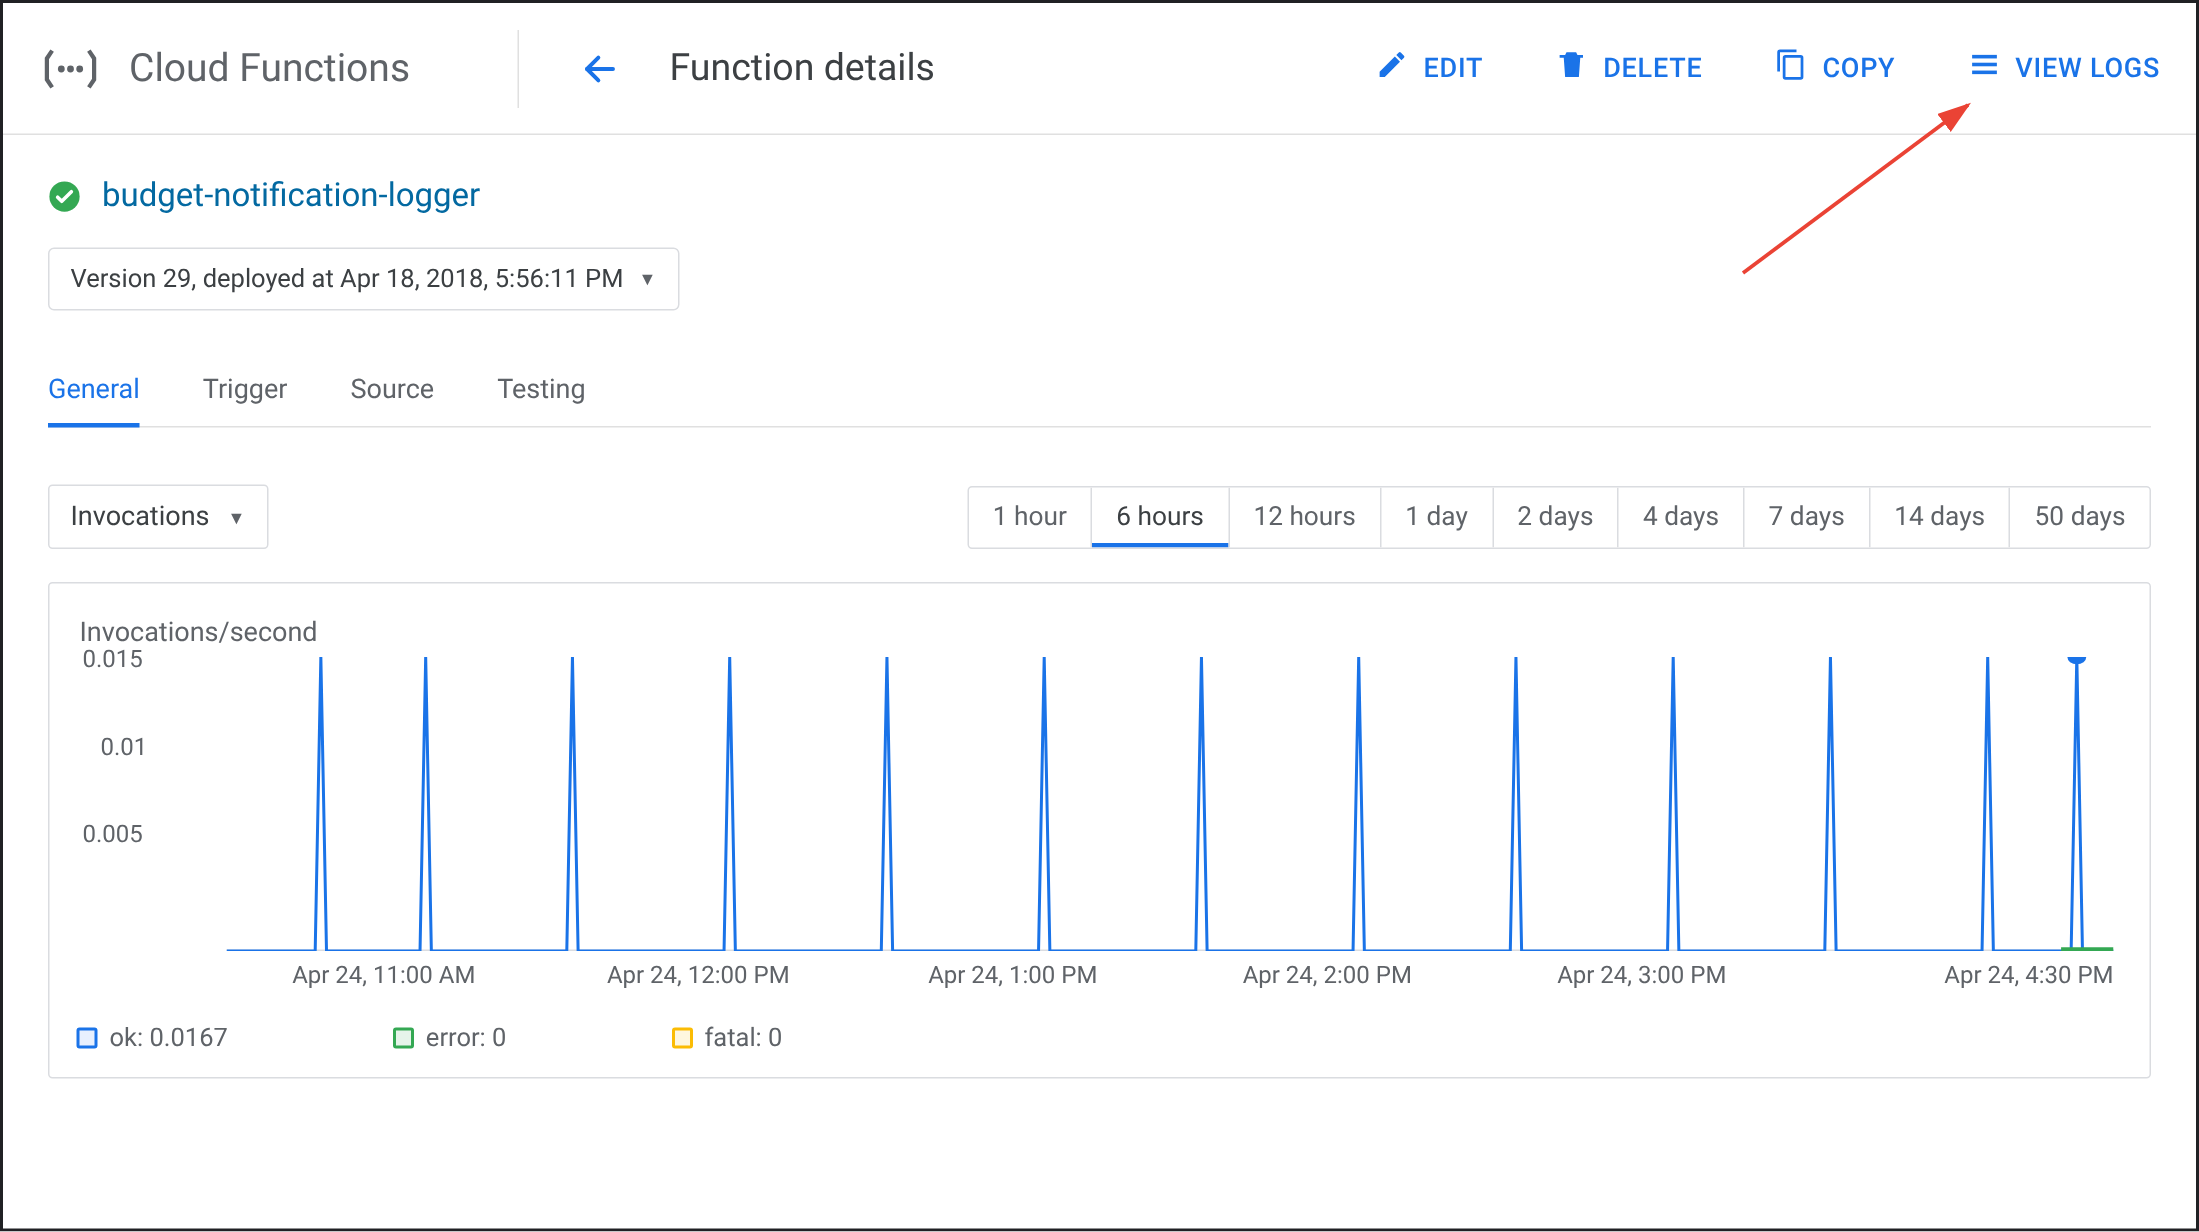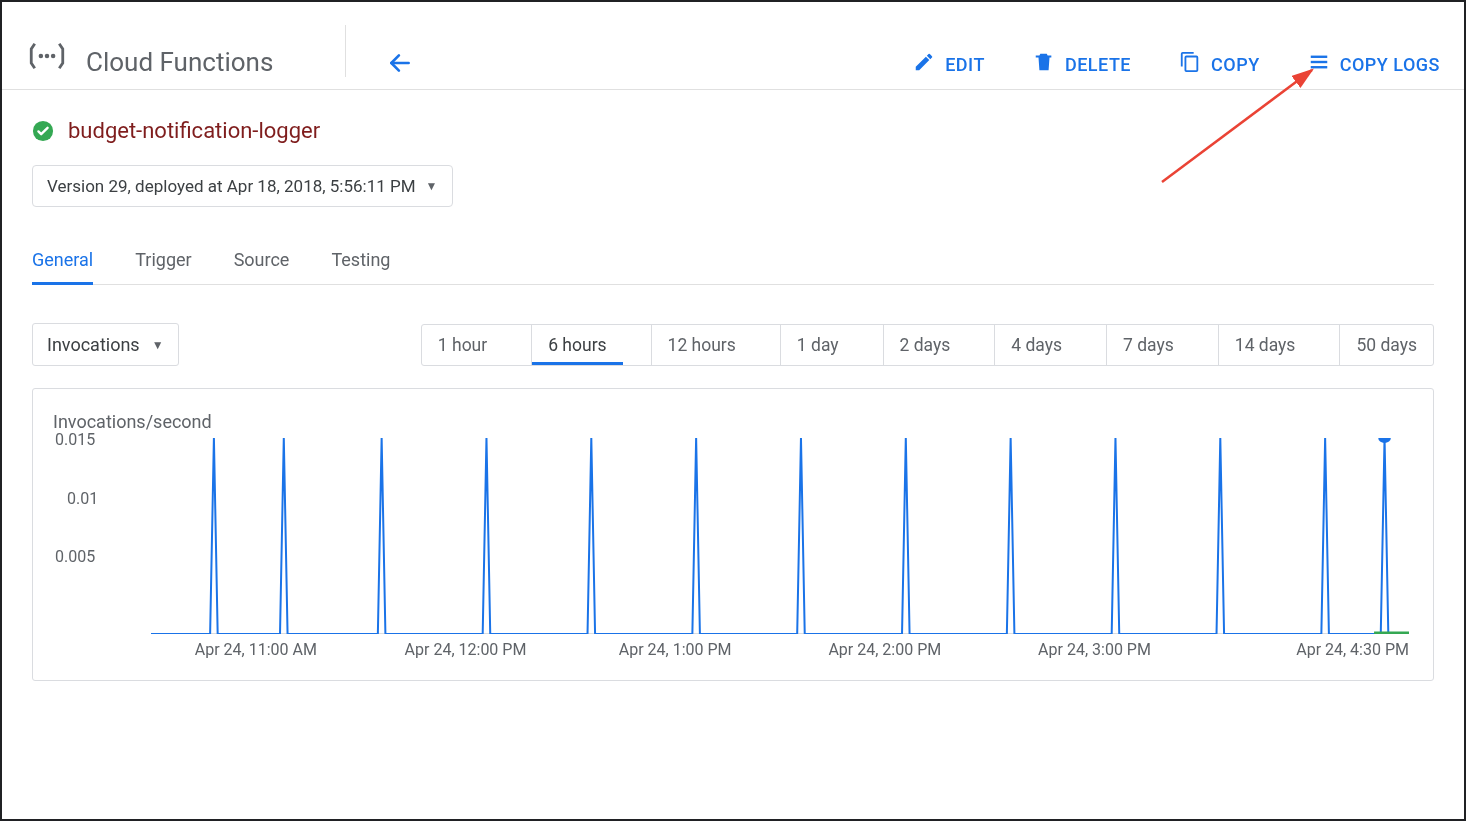--- a/index.html
+++ b/index.html
@@ -1,49 +1,49 @@
 <!DOCTYPE html>
 <html><head>
 <meta charset="utf-8">
 <style>
   * { box-sizing: border-box; }
   html,body { margin:0; padding:0; font-family: Roboto, "Helvetica Neue", Arial, sans-serif; color:#3c4043; background:#fff; }
   .frame { border:2px solid #202124; width:1466px; height:821px; position:relative; overflow:hidden; }
 
   
-  .topbar { display:flex; align-items:flex-end; height:88px; border-bottom:1px solid #e0e0e0; padding:12px 24px; }
+  .topbar { display:flex; align-items:center; height:88px; border-bottom:1px solid #e0e0e0; padding:12px 24px; }
   .cf-logo { width:42px; height:42px; display:flex; align-items:center; justify-content:center; color:#5f6368;}
   .cf-logo svg { width:42px; height:42px; }
   .product-name { font-size:26px; color:#5f6368; font-weight:400; margin-left:18px; }
   .vbar { width:1px; height:52px; background:#e0e0e0; margin:0 40px 0 72px; }
   .back-arrow { color:#1a73e8; width:28px; height:28px; display:flex; align-items:center; justify-content:center; cursor:pointer; }
   .back-arrow svg { width:26px; height:26px; }
   .page-title { font-size:25px; color:#3c4043; font-weight:400; margin-left:32px; }
   .top-actions { margin-left:auto; display:flex; align-items:center; gap:48px; }
   .action-btn { display:flex; align-items:center; gap:10px; color:#1a73e8; font-size:18px; font-weight:500; letter-spacing:.5px; cursor:pointer; }
   .action-btn svg { width:22px; height:22px; fill:#1a73e8; }
 
   
   .content { padding:28px 30px 0 30px; position:relative; }
   .fn-row { display:flex; align-items:center; gap:14px; }
   .status-dot { width:22px; height:22px; }
-  .fn-name { font-size:22px; color:#7f1d1d; font-weight:400; }
+  .fn-name { font-size:22px; color:#0369a1; font-weight:400; }
   .version-dd { margin-top:22px; display:inline-flex; align-items:center; gap:10px; border:1px solid #dadce0; border-radius:4px; padding:10px 14px; color:#3c4043; font-size:17px; cursor:pointer; }
   .version-dd .caret { font-size:12px; color:#5f6368; }
 
   
   .tabs { display:flex; gap:42px; margin-top:34px; border-bottom:1px solid #e0e0e0; }
   .tab { padding:8px 0 12px 0; font-size:18px; color:#5f6368; cursor:pointer; }
   .tab.active { color:#1a73e8; border-bottom:3px solid #1a73e8; margin-bottom:-1px; }
 
   
   .metric-row { display:flex; align-items:center; margin-top:38px; }
   .metric-dd { display:inline-flex; align-items:center; gap:12px; border:1px solid #dadce0; border-radius:3px; padding:10px 14px; font-size:18px; cursor:pointer; }
   .metric-dd .caret { font-size:12px; color:#5f6368; }
-  .ranges { margin-left:auto; display:flex; border:1px solid #dadce0; border-radius:3px; overflow:hidden;gap:28px; }
+  .ranges { margin-left:auto; display:flex; border:1px solid #dadce0; border-radius:3px; overflow:hidden; }
   .range { padding:10px 16px; font-size:17.5px; color:#5f6368; cursor:pointer; border-left:1px solid #dadce0; }
   .range:first-child { border-left:none; }
   .range.active { color:#3c4043; box-shadow: inset 0 -3px 0 #1a73e8; }
 
   
   .chart-card { border:1px solid #dadce0; border-radius:3px; margin-top:22px; padding:22px 18px 16px 18px; }
   .chart-title { font-size:18px; color:#5f6368; margin:0 0 6px 2px; }
   .chart-area { position:relative; height:226px; }
   .y-ticks { position:absolute; left:0; top:0; bottom:30px; width:90px; }
   .y-tick { position:absolute; left:4px; font-size:16px; color:#5f6368; transform:translateY(-50%); }
@@ -79,20 +79,21 @@
     </svg>
   </span>
   <span class="product-name">Cloud Functions</span>
   <span class="vbar"></span>
   <span class="back-arrow">
     <svg viewBox="0 0 24 24" fill="none" stroke="#1a73e8" stroke-width="2.4" stroke-linecap="round" stroke-linejoin="round">
       <line x1="20" y1="12" x2="4" y2="12"></line>
           <polyline points="11 5 4 12 11 19"></polyline>
     </svg>
   </span>
+  <span class="page-title">Function details</span>
 
   <div class="top-actions">
     <div class="action-btn">
       <span>
         <svg viewBox="0 0 24 24">
               <path d="M3 17.25V21h3.75L17.81 9.94l-3.75-3.75L3 17.25zM20.71 7.04a1 1 0 0 0 0-1.41l-2.34-2.34a1 1 0 0 0-1.41 0l-1.83 1.83 3.75 3.75 1.83-1.83z"></path>
             </svg>
       </span>
       <span>EDIT</span>
     </div>
@@ -113,21 +114,21 @@
       <span>COPY</span>
     </div>
     <div class="action-btn">
       <span>
         <svg viewBox="0 0 24 24">
               <rect x="3" y="5" width="18" height="2.6"></rect>
               <rect x="3" y="10.7" width="18" height="2.6"></rect>
               <rect x="3" y="16.4" width="18" height="2.6"></rect>
             </svg>
       </span>
-      <span>COPY LOGS</span>
+      <span>VIEW LOGS</span>
     </div>
   </div>
 </div>
 
 <div class="content">
 
   <div class="fn-row">
     <span class="status-dot">
       <svg viewBox="0 0 24 24">
             <circle cx="12" cy="12" r="11" fill="#34a853"></circle>
@@ -185,20 +186,34 @@
       </div>
       <div class="x-ticks" id="xticks">
             <span class="x-tick" style="left: 8.33333%;">Apr 24, 11:00 AM</span>
             <span class="x-tick" style="left: 25%;">Apr 24, 12:00 PM</span>
             <span class="x-tick" style="left: 41.6667%;">Apr 24, 1:00 PM</span>
             <span class="x-tick" style="left: 58.3333%;">Apr 24, 2:00 PM</span>
             <span class="x-tick" style="left: 75%;">Apr 24, 3:00 PM</span>
             <span class="x-tick right">Apr 24, 4:30 PM</span>
           </div>
     </div>
+    <div class="legend" id="legend">
+          <div class="legend-item">
+            <span class="swatch blue"></span>
+            <span>ok: 0.0167</span>
+          </div>
+          <div class="legend-item">
+            <span class="swatch green"></span>
+            <span>error: 0</span>
+          </div>
+          <div class="legend-item">
+            <span class="swatch orange"></span>
+            <span>fatal: 0</span>
+          </div>
+        </div>
   </div>
 
   
   <div class="anno-arrow" style="left:1150px; top:-28px;">
     <svg width="200" height="130">
       <defs>
             <marker id="ah" markerWidth="10" markerHeight="10" refX="8" refY="3" orient="auto">
         <path d="M0,0 L9,3 L0,6 z" fill="#ea4335"></path>
             </marker>
           </defs>

